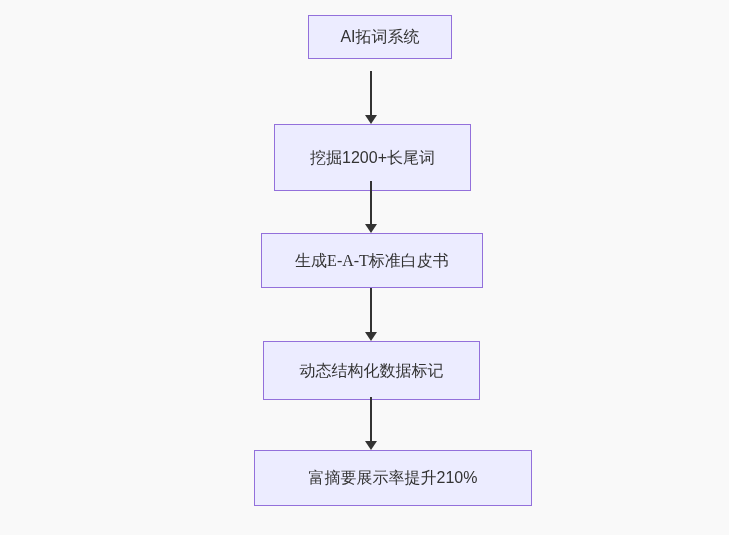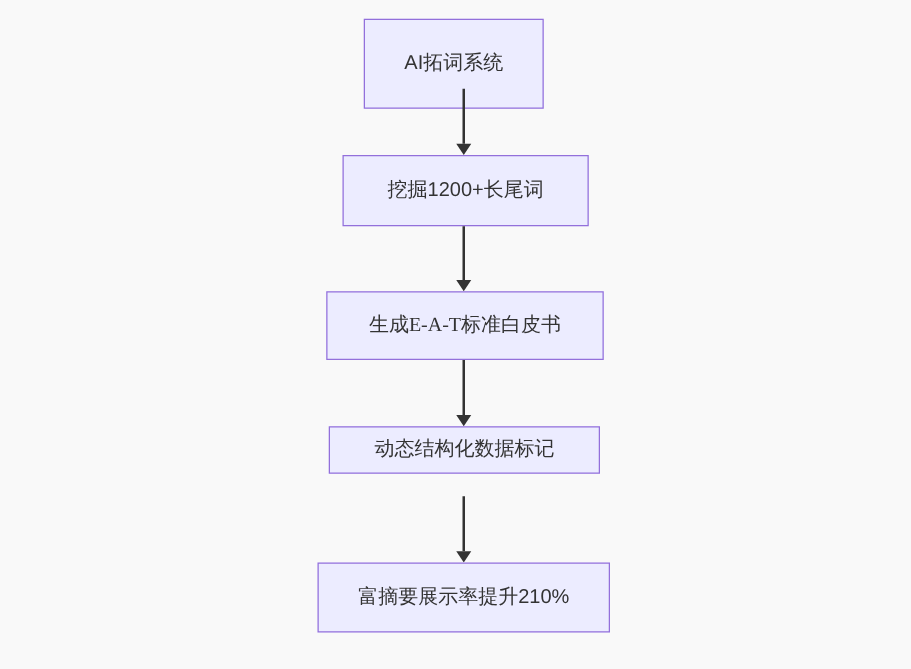--- a/index.html
+++ b/index.html
@@ -29,25 +29,25 @@
     border: 1px solid var(--node-border);
     color: var(--text);
     font-size: 16px;
     display: flex;
     align-items: center;
     justify-content: center;
     text-align: center;
     line-height: 1.2;
     white-space: nowrap;
   }
-  .node.n1 { left: 291px; top: 15px;  width: 144px; height: 72px; }
-  .node.n2 { left: 274px; top: 124px; width: 197px; height: 57px; }
+  .node.n1 { left: 308px; top: 15px;  width: 144px; height: 44px; }
+  .node.n2 { left: 274px; top: 124px; width: 197px; height: 67px; }
   .node.n3 { left: 261px; top: 233px; width: 222px; height: 55px; font-family: Liberation Serif, serif; }
-  .node.n4 { left: 263px; top: 341px; width: 217px; height: 38px; }
-  .node.n5 { left: 254px; top: 450px; width: 234px; height: 56px; }
+  .node.n4 { left: 263px; top: 341px; width: 217px; height: 59px; }
+  .node.n5 { left: 254px; top: 450px; width: 278px; height: 56px; }
   .edge {
     position: absolute;
     left: 364px;
     width: 14px;
     display: flex;
     flex-direction: column;
     align-items: center;
   }
   .edge .line {
     width: 2px;

